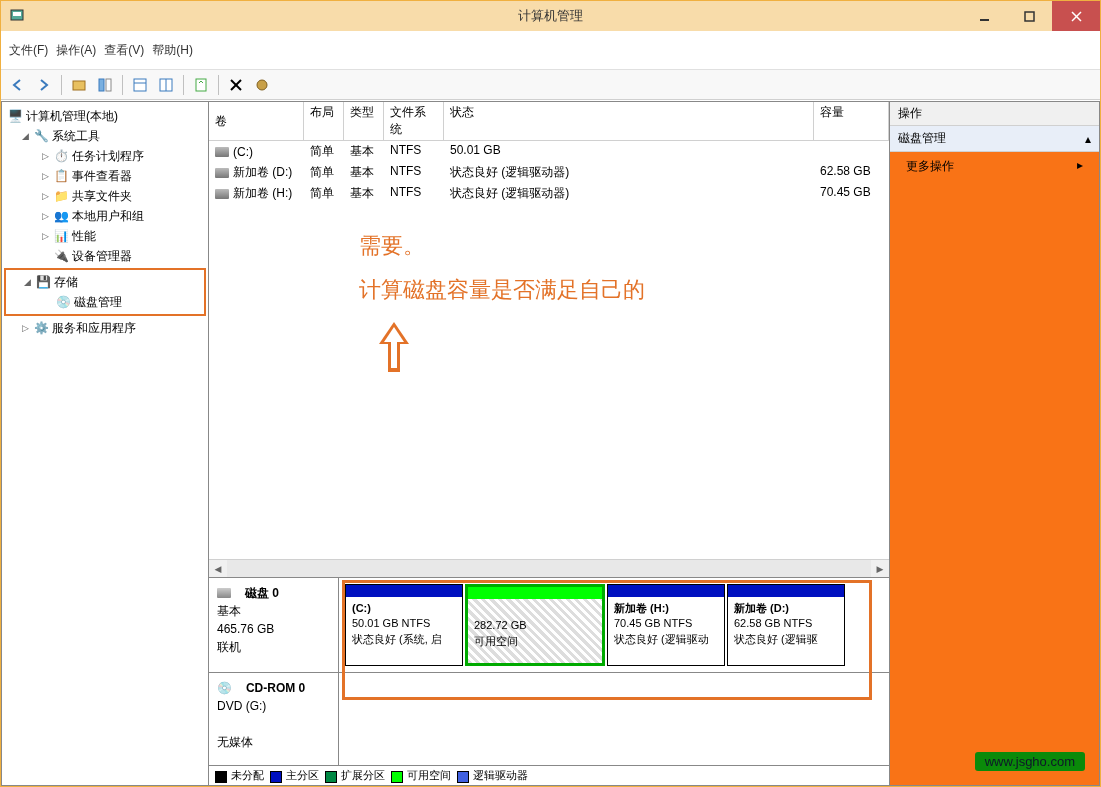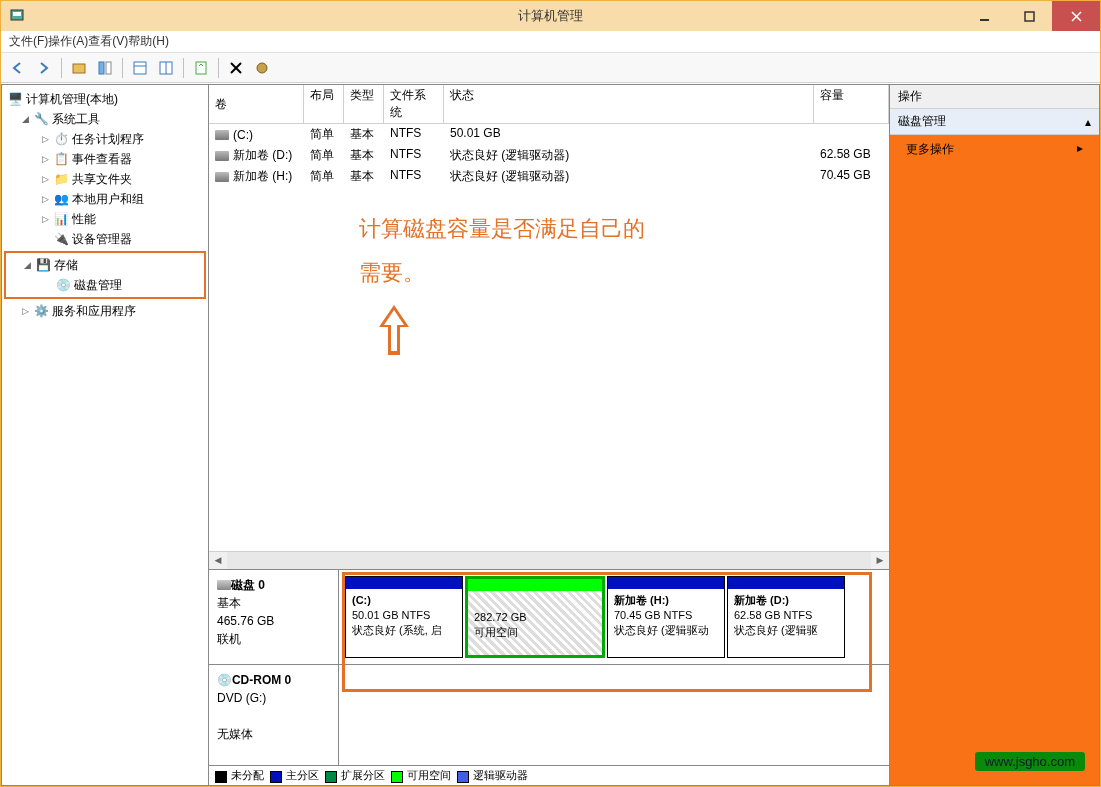--- a/index.html
+++ b/index.html
@@ -4,21 +4,21 @@
 <style>
 * { box-sizing: border-box; margin: 0; padding: 0; font-family: "Microsoft YaHei", "SimSun", sans-serif; }
 body { background: #fff; font-size: 12px; }
 .window { width: 1101px; height: 787px; border: 1px solid #f0b040; display: flex; flex-direction: column; position: relative; }
 .titlebar { height: 30px; background: #f8dcaa; display: flex; align-items: center; position: relative; gap: 36px; }
 .titlebar-icon { width: 16px; height: 16px; margin-left: 8px; }
 .titlebar-title { position: absolute; left: 50%; transform: translateX(-50%); font-size: 13px; color: #333; }
 .titlebar-buttons { margin-left: auto; display: flex; height: 100%; }
 .titlebar-btn { width: 45px; display: flex; align-items: center; justify-content: center; color: #333; }
 .titlebar-btn.close { background: #c8504f; color: #fff; width: 48px; }
-.menubar { height: 22px; background: #fff; border-bottom: 1px solid #e0e0e0; display: flex; align-items: center; padding-left: 8px; gap: 0; font-size: 12px; }
+.menubar { height: 39px; background: #fff; border-bottom: 1px solid #e0e0e0; display: flex; align-items: center; padding-left: 8px; gap: 8px; font-size: 12px; }
 .menubar span { color: #333; }
 .toolbar { height: 30px; background: #f8f8f8; border-bottom: 1px solid #d0d0d0; display: flex; align-items: center; padding-left: 6px; gap: 4px; }
 .tool-btn { width: 22px; height: 22px; display: flex; align-items: center; justify-content: center; }
 .tool-sep { width: 1px; height: 20px; background: #c0c0c0; margin: 0 2px; }
 .content { flex: 1; display: flex; border-top: 1px solid #fff; }
 .tree-panel { width: 208px; border: 1px solid #888; background: #fff; overflow: auto; }
 .tree { padding: 4px 2px; }
 .tree-item { display: flex; align-items: center; height: 20px; padding-left: 4px; white-space: nowrap; }
 .tree-item.l1 { padding-left: 4px; }
 .tree-item.l2 { padding-left: 18px; }
@@ -44,21 +44,21 @@
 .arrow-up::before { content: ''; position: absolute; top: 0; left: 0; border-left: 15px solid transparent; border-right: 15px solid transparent; border-bottom: 22px solid #e37228; }
 .arrow-up::after { content: ''; position: absolute; top: 20px; left: 9px; width: 12px; height: 30px; background: #e37228; }
 .arrow-up .inner::before { content: ''; position: absolute; top: 5px; left: 5px; border-left: 10px solid transparent; border-right: 10px solid transparent; border-bottom: 15px solid #fff; z-index: 2; }
 .arrow-up .inner::after { content: ''; position: absolute; top: 18px; left: 12px; width: 6px; height: 28px; background: #fff; z-index: 2; }
 .hscroll { height: 18px; background: #f0f0f0; border-top: 1px solid #d0d0d0; display: flex; align-items: center; }
 .hscroll-arrow { width: 18px; text-align: center; color: #666; font-size: 9px; }
 .hscroll-track { flex: 1; background: #e8e8e8; height: 100%; }
 .disk-panel { flex: 1; border-top: 1px solid #888; overflow: auto; position: relative; }
 .disk-row { display: flex; min-height: 95px; border-bottom: 1px solid #888; }
 .disk-info { width: 130px; padding: 6px 8px; font-size: 12px; line-height: 1.5; border-right: 1px solid #888; }
-.disk-info .disk-title { font-weight: bold; display: flex; align-items: center; gap: 0; }
+.disk-info .disk-title { font-weight: bold; display: flex; align-items: center; gap: 14px; }
 .disk-parts { flex: 1; display: flex; padding: 6px; gap: 2px; }
 .part { border: 1px solid #000; display: flex; flex-direction: column; font-size: 11px; overflow: hidden; }
 .part-header { height: 12px; }
 .part-body { flex: 1; padding: 4px 6px; line-height: 1.4; }
 .part-c { flex: 0 0 118px; }
 .part-c .part-header { background: #0010c0; }
 .part-free { flex: 0 0 140px; border: 3px solid #0a0; }
 .part-free .part-header { background: #0f0; }
 .part-free .part-body { background: repeating-linear-gradient(45deg, #ddd, #ddd 3px, #fff 3px, #fff 6px); }
 .part-h { flex: 0 0 118px; }
@@ -275,22 +275,22 @@
                 <span>新加卷 (H:)</span>
               </div>
             <div class="col-lay">简单</div>
             <div class="col-type">基本</div>
             <div class="col-fs">NTFS</div>
             <div class="col-stat">状态良好 (逻辑驱动器)</div>
             <div class="col-cap">70.45 GB</div>
           </div>
         </div>
         <div class="annotation">
+          <div>需要。</div>
           <div>计算磁盘容量是否满足自己的</div>
-          <div>需要。</div>
         </div>
         <div class="arrow-up"><span class="inner"></span></div>
         <div style="flex:1"></div>
         <div class="hscroll">
           <div class="hscroll-arrow">◀</div>
           <div class="hscroll-track"></div>
           <div class="hscroll-arrow">▶</div>
         </div>
 
         <div class="disk-panel">

